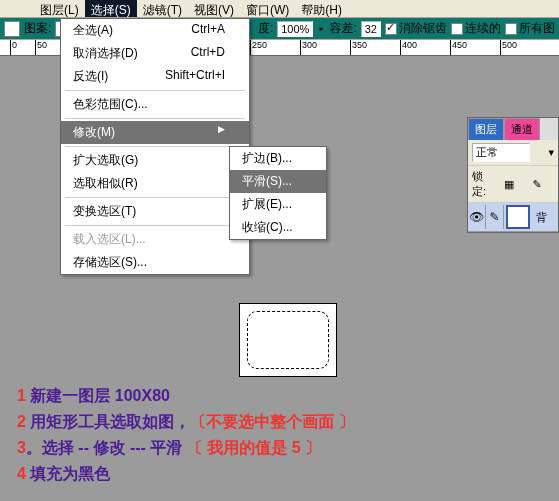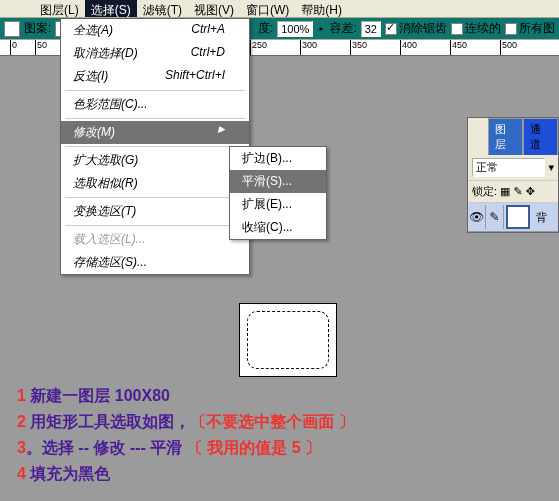--- a/index.html
+++ b/index.html
@@ -19,28 +19,28 @@
 .ruler { background: #fff; height: 16px; position: relative; border-bottom: 1px solid #666; font-size: 9px; overflow: hidden; }
 .ruler-tick { position: absolute; top: 0; border-left: 1px solid #000; height: 16px; padding-left: 1px; }
 
 .dropdown { position: absolute; background: #fff; border: 1px solid #666; box-shadow: 2px 2px 3px rgba(0,0,0,.3); font-size: 12px; z-index: 10; }
 .dropdown-item { padding: 3px 24px 3px 12px; display: flex; justify-content: space-between; gap: 20px; white-space: nowrap; cursor: default; }
 .dropdown-item.disabled { color: #999; }
 .dropdown-item.highlight { background: #737373; color: #fff; }
 .dropdown-sep { border-top: 1px solid #ccc; margin: 2px 4px; }
 .submenu-arrow { font-size: 9px; }
 
-.main-dropdown { top: 18px; left: 60px; width: 190px; font-style: italic; }
+.main-dropdown { top: 18px; left: 60px; width: 190px; }
 .sub-dropdown { top: 146px; left: 229px; width: 98px; }
 
 .panel { position: absolute; right: 0; top: 117px; width: 92px; background: #ece9d8; border: 1px solid #666; font-size: 11px; }
-.panel-tabs { display: flex; background: #ddd; margin-left: 20px; }
-.panel-tab { padding: 3px 6px; border: 1px solid #999; border-bottom: none; background: #1d4ed8; font-size: 11px; }
+.panel-tabs { display: flex; background: #ddd; }
+.panel-tab { padding: 3px 6px; border: 1px solid #999; border-bottom: none; background: #ec4899; font-size: 11px; }
 .panel-tab.active { background: #316ac5; color: #fff; }
-.panel-row { display: flex; align-items: center; padding: 3px 4px; gap: 3px; border-bottom: 1px solid #ccc; }
+.panel-row { display: flex; align-items: center; padding: 3px 4px; gap: 18px; border-bottom: 1px solid #ccc; }
 .panel-row .select { border: 1px inset #fff; background: #fff; padding: 1px 3px; flex: 1; font-size: 11px; }
 .layer-row { display: flex; align-items: center; background: #c6d3ef; border-bottom: 1px solid #999; }
 .layer-cell { width: 18px; height: 24px; border-right: 1px solid #999; display: flex; align-items: center; justify-content: center; font-size: 12px; }
 .layer-thumb { width: 24px; height: 24px; background: #fff; border: 2px solid #3b5998; margin: 2px; }
 .layer-name { padding: 0 4px; font-size: 11px; }
 
 .canvas-marquee { position: absolute; left: 239px; top: 303px; width: 98px; height: 74px; border: 1px solid #000; background: #fff; }
 .marquee-inner { position: absolute; left: 7px; top: 7px; right: 7px; bottom: 7px; border: 1.5px dashed #000; border-radius: 10px; }
 
 .instructions { position: absolute; left: 17px; top: 383px; font-size: 16px; font-weight: bold; line-height: 26px; }

